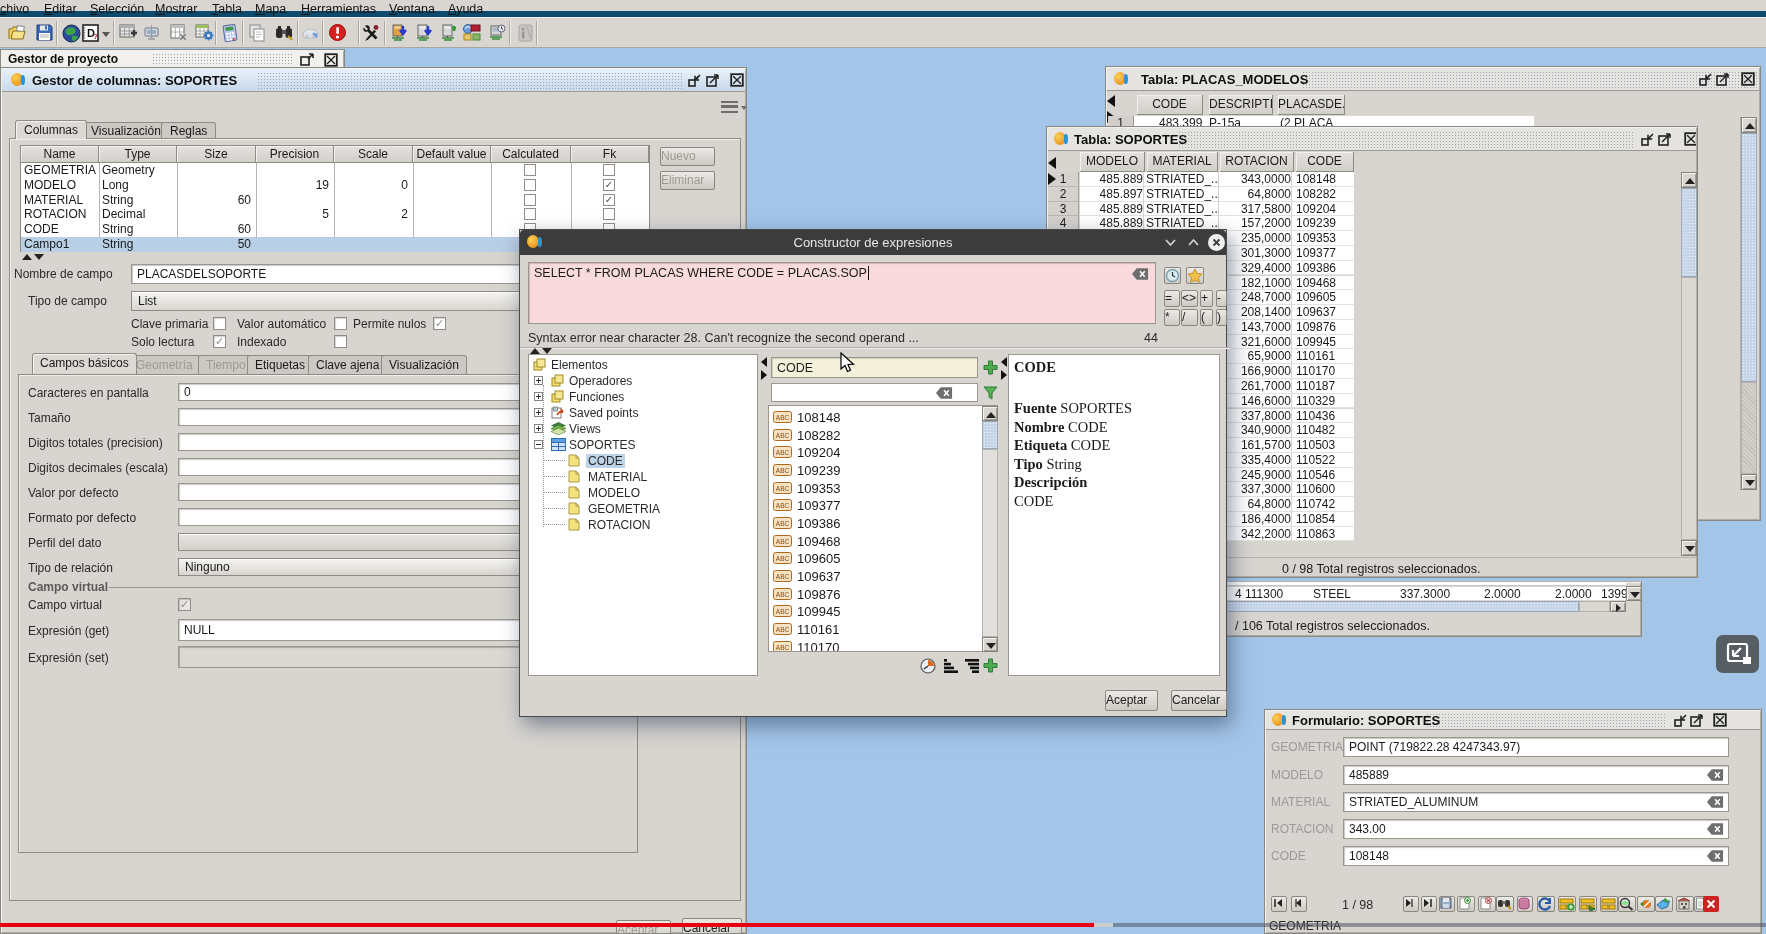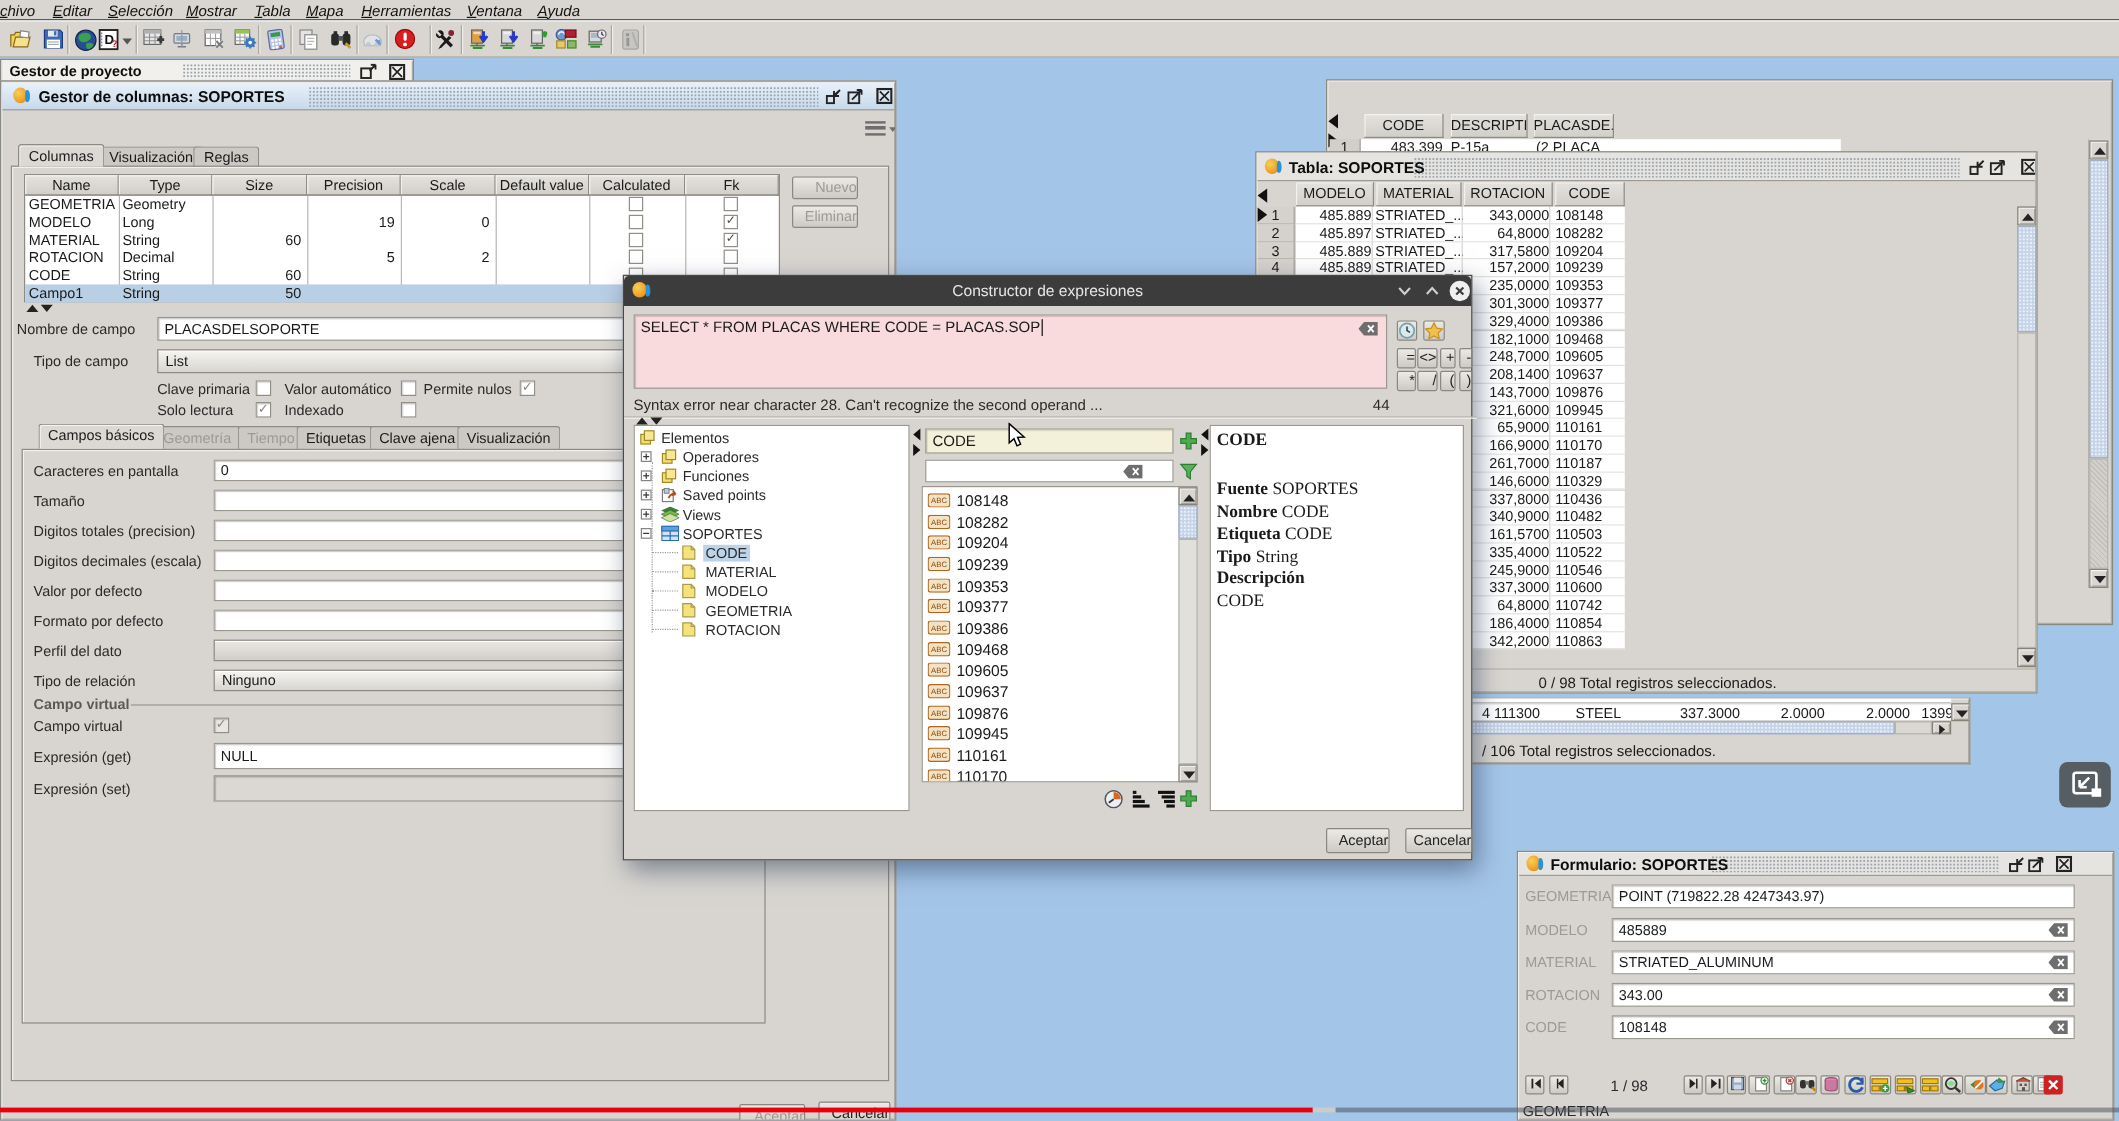--- a/index.html
+++ b/index.html
@@ -1,40 +1,40 @@
 <!DOCTYPE html>
 <html><head>
 <meta charset="utf-8">
 <style>
 * { margin:0; padding:0; box-sizing:border-box; }
 html,body { width:1766px; height:934px; overflow:hidden; }
 body { position:relative; background:#a3c5e8; font-family:"Liberation Sans",sans-serif; font-size:12px; color:#1a1a1a; }
 .abs { position:absolute; }
 
-#menubar { left:0; top:0; width:1766px; height:17px; background:#d9d6d1; border-bottom:1px solid #0c4a6e;font-style:italic; }
+#menubar { left:0; top:0; width:1766px; height:17px; background:#d9d6d1; border-bottom:6px solid #0c4a6e; }
 #menubar span { position:absolute; top:2px; font-size:12.5px; color:#111; }
 #menubar u { text-decoration:underline; }
 #toolbar { left:0; top:17px; width:1766px; height:31px; background:#d9d6d1; border-top:1px solid #f2f0ec; border-bottom:1px solid #a9a6a0; }
 .tsep { position:absolute; top:3px; height:24px; width:2px; border-left:1px solid #aaa7a1; border-right:1px solid #efeeea; }
 .ticon { position:absolute; top:6px; width:18px; height:18px; }
 
 .win { position:absolute; overflow:hidden; background:#d8d5d0; border:1px solid #898984; box-shadow: inset 1px 1px 0 #f2f1ed, inset -1px -1px 0 #aeaba5; }
 .tbar { position:absolute; left:1px; top:1px; right:1px; height:23px; overflow:hidden; border-bottom:1px solid #9d9a95; }
 .tb-act { background:linear-gradient(#e8f1fa,#c8d9ea); }
 .tb-inact { background:#e6e4e0; }
 .dots { background-image:radial-gradient(#9aa4ae 0.8px, transparent 1px); background-size:3px 3px; }
 .tbtxt { position:absolute; top:4px; font-weight:bold; font-size:13px; color:#0d0d0d; white-space:nowrap; }
 .gvicon { position:absolute; width:15px; height:15px; }
 .gvicon::before { content:""; position:absolute; left:0; top:0; width:12px; height:13px; border-radius:50%; background:radial-gradient(circle at 35% 35%,#f8cf56,#eda12b 60%,#d97f0a); }
 .gvicon::after { content:""; position:absolute; right:1px; top:2px; width:4px; height:10px; border-radius:60% 80% 70% 50%; background:#2a93d5; }
 .wbtn { position:absolute; top:4px; width:14px; height:14px; }
 
 .sunk { background:#fff; border:1px solid #9a978f; box-shadow:inset 1px 1px 1px rgba(0,0,0,.22); }
 .raised { background:#d9d6d1; border:1px solid #858278; box-shadow:inset 1px 1px 0 #f4f3ef, inset -1px -1px 0 #a3a099; }
-.btn { position:absolute; background:linear-gradient(#eceae6,#cdcac4); border:1px solid #8a877f; border-radius:2px; text-align:right; font-size:12px; color:#222; }
+.btn { position:absolute; background:linear-gradient(#eceae6,#cdcac4); border:1px solid #8a877f; border-radius:2px; text-align:left; font-size:12px; color:#222; }
 .btn.dis { color:#9d9a93; }
 .cb { position:absolute; width:13px; height:13px; background:#fff; border:1px solid #918e87; box-shadow:inset 1px 1px 1px rgba(0,0,0,.18); font-size:11px; line-height:11px; text-align:center; color:#8d8a84; }
 .lbl { position:absolute; font-size:12px; color:#2a2a2a; white-space:nowrap; }
 .glbl { position:absolute; font-size:12px; color:#9a9a98; white-space:nowrap; }
 .hdrcell { position:absolute; top:0; height:17px; background:linear-gradient(#e4e2de,#d2cfca); border-right:1px solid #8e8b84; border-bottom:1px solid #8e8b84; box-shadow:inset 1px 1px 0 #f2f1ed; text-align:center; font-size:12px; line-height:16px; }
 .trow { position:absolute; left:0; width:628px; height:14.8px; font-size:12px; line-height:14.5px; }
 .trow > div { position:absolute; top:0; height:14.8px; }
 .trow .cbsm { top:1px !important; height:12px !important; width:12px; color:#4a4a4a; }
 .combo { background:linear-gradient(#f6f5f2,#d8d5d0); border:1px solid #8e8b84; box-shadow:inset 0 1px 0 #fff; font-size:12px; }
 .itab { position:absolute; top:287px; height:19px; white-space:nowrap; border:1px solid #8e8b84; border-bottom:none; border-radius:3px 3px 0 0; padding:2px 7px 0 7px; font-size:12px; background:#ccc9c4; }
@@ -387,20 +387,37 @@
       </div>
     <div class="lbl" style="left:27px;top:583px;">Expresión (set)</div>
     <div class="sunk abs" style="left:177px;top:578px;width:457px;height:22px;background:#dbd8d3;"></div>
   </div>
 
   <div class="btn dis" style="left:615px;top:852px;width:55px;height:20px;line-height:18px;">Aceptar</div>
   <div class="btn" style="left:681px;top:850px;width:60px;height:21px;line-height:19px;">Cancelar</div>
 </div>
 
 <div class="win" style="left:1105px;top:66px;width:656px;height:455px;">
+  <div class="tbar tb-inact">
+    <div class="dots" style="position:absolute;left:195px;top:3px;width:485px;height:17px;"></div>
+    <div class="gvicon" style="left:7px;top:4px;"></div>
+    <div class="tbtxt" style="left:34px;">Tabla: PLACAS_MODELOS</div>
+    <svg class="wbtn" style="left:592px;" viewBox="0 0 14 14">
+        <rect x="1" y="7" width="6" height="6" fill="none" stroke="#222" stroke-width="1.6"></rect>
+        <path d="M12 2 L7 7 M7 7 h4.2 M7 7 v-4.2" stroke="#222" stroke-width="1.6" fill="none"></path>
+      </svg>
+    <svg class="wbtn" style="left:609px;" viewBox="0 0 14 14">
+        <rect x="1" y="4" width="9" height="9" fill="none" stroke="#222" stroke-width="1.6"></rect>
+        <path d="M4 10 L12 2 M12 2 h-4 M12 2 v4" stroke="#222" stroke-width="1.5" fill="none"></path>
+      </svg>
+    <svg class="wbtn" style="left:634px;" viewBox="0 0 14 14">
+        <rect x="1.2" y="1.2" width="11.6" height="11.6" fill="none" stroke="#222" stroke-width="1.8"></rect>
+        <path d="M3.2 3.2 L10.8 10.8 M10.8 3.2 L3.2 10.8" stroke="#222" stroke-width="1.4"></path>
+      </svg>
+  </div>
 
   <div class="abs" style="left:1px;top:28px;width:0;height:0;border-top:6px solid transparent;border-bottom:6px solid transparent;border-right:8px solid #111;"></div>
   <div class="abs" style="left:1px;top:44px;width:0;height:0;border-top:6px solid transparent;border-bottom:6px solid transparent;border-left:8px solid #111;"></div>
 
   <div class="hdrcell" style="left:31px;top:28px;width:66px;height:20px;line-height:19px;">CODE</div>
   <div class="hdrcell" style="left:103px;top:28px;width:64px;height:20px;line-height:19px;overflow:hidden;">DESCRIPTI...</div>
   <div class="hdrcell" style="left:172px;top:28px;width:67px;height:20px;line-height:19px;overflow:hidden;">PLACASDE...</div>
 
   <div class="abs" style="left:2px;top:49px;width:26px;height:13px;background:#d2cfca;border-right:1px solid #9a978f;text-align:center;font-size:12px;">1</div>
   <div class="abs" style="left:28px;top:49px;width:400px;height:13px;background:#fff;font-size:12px;">

